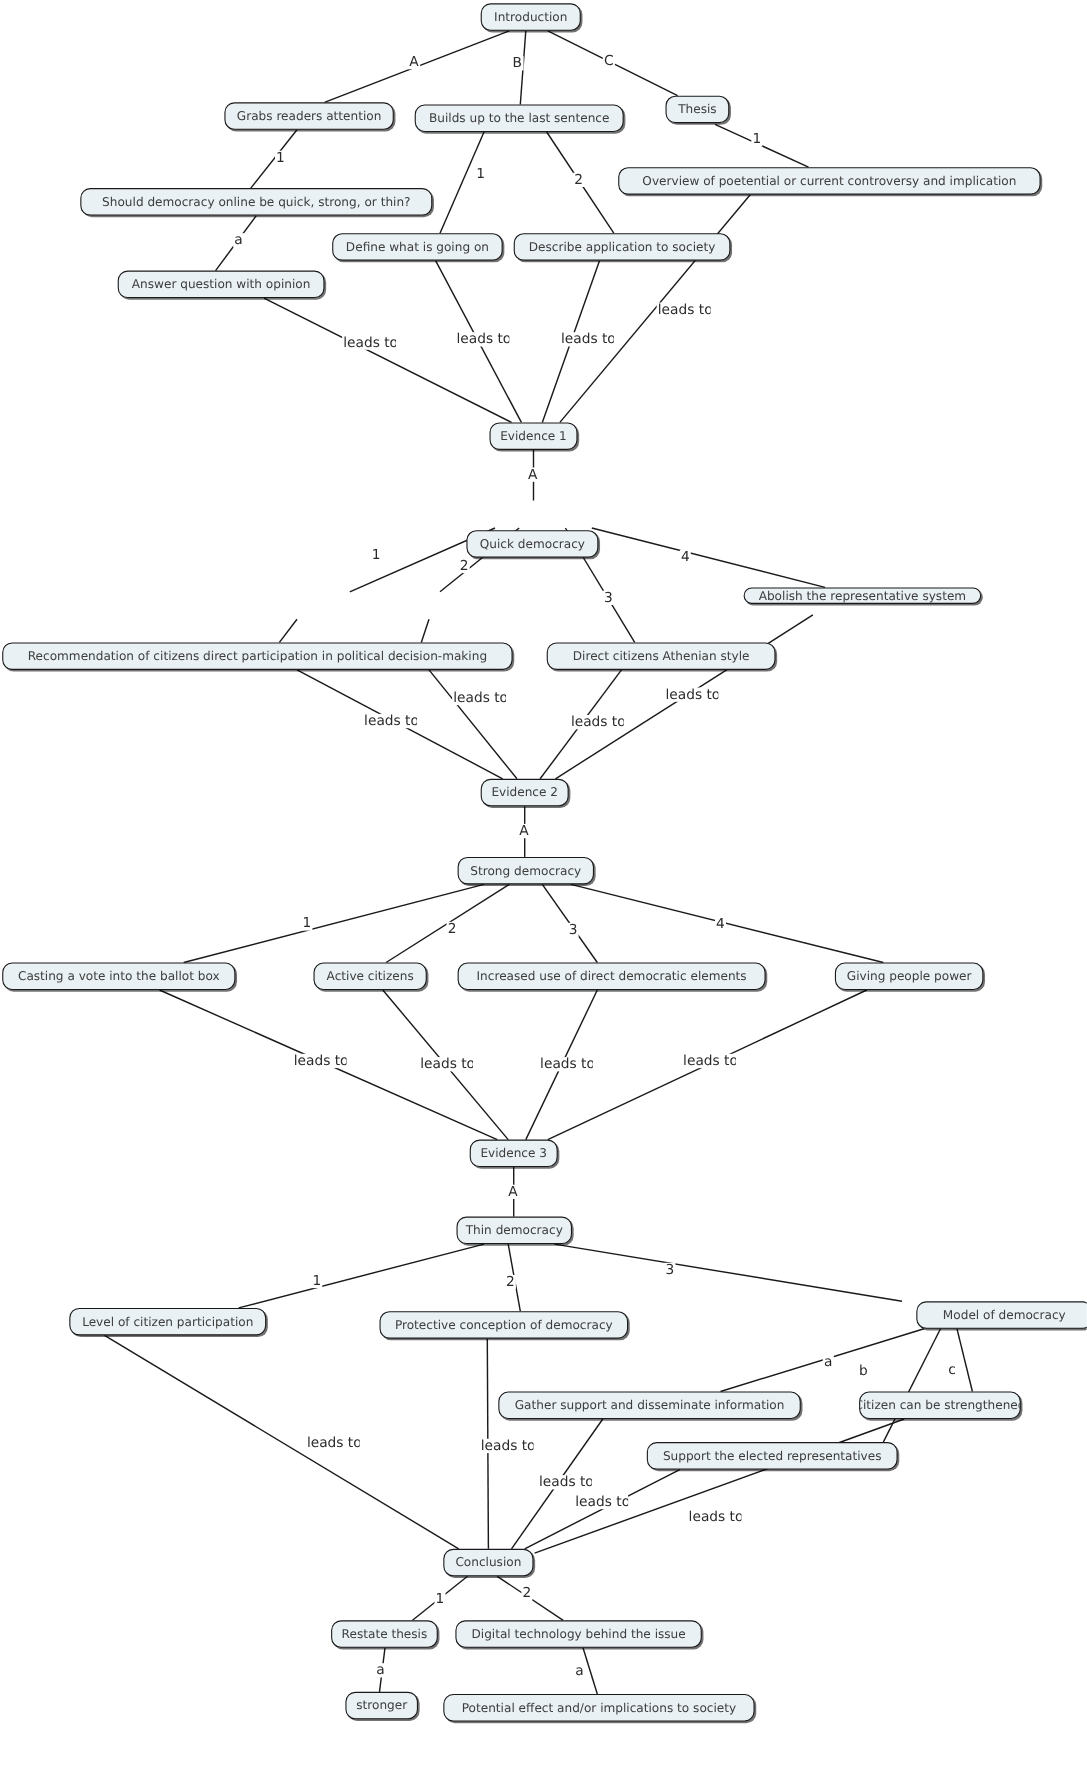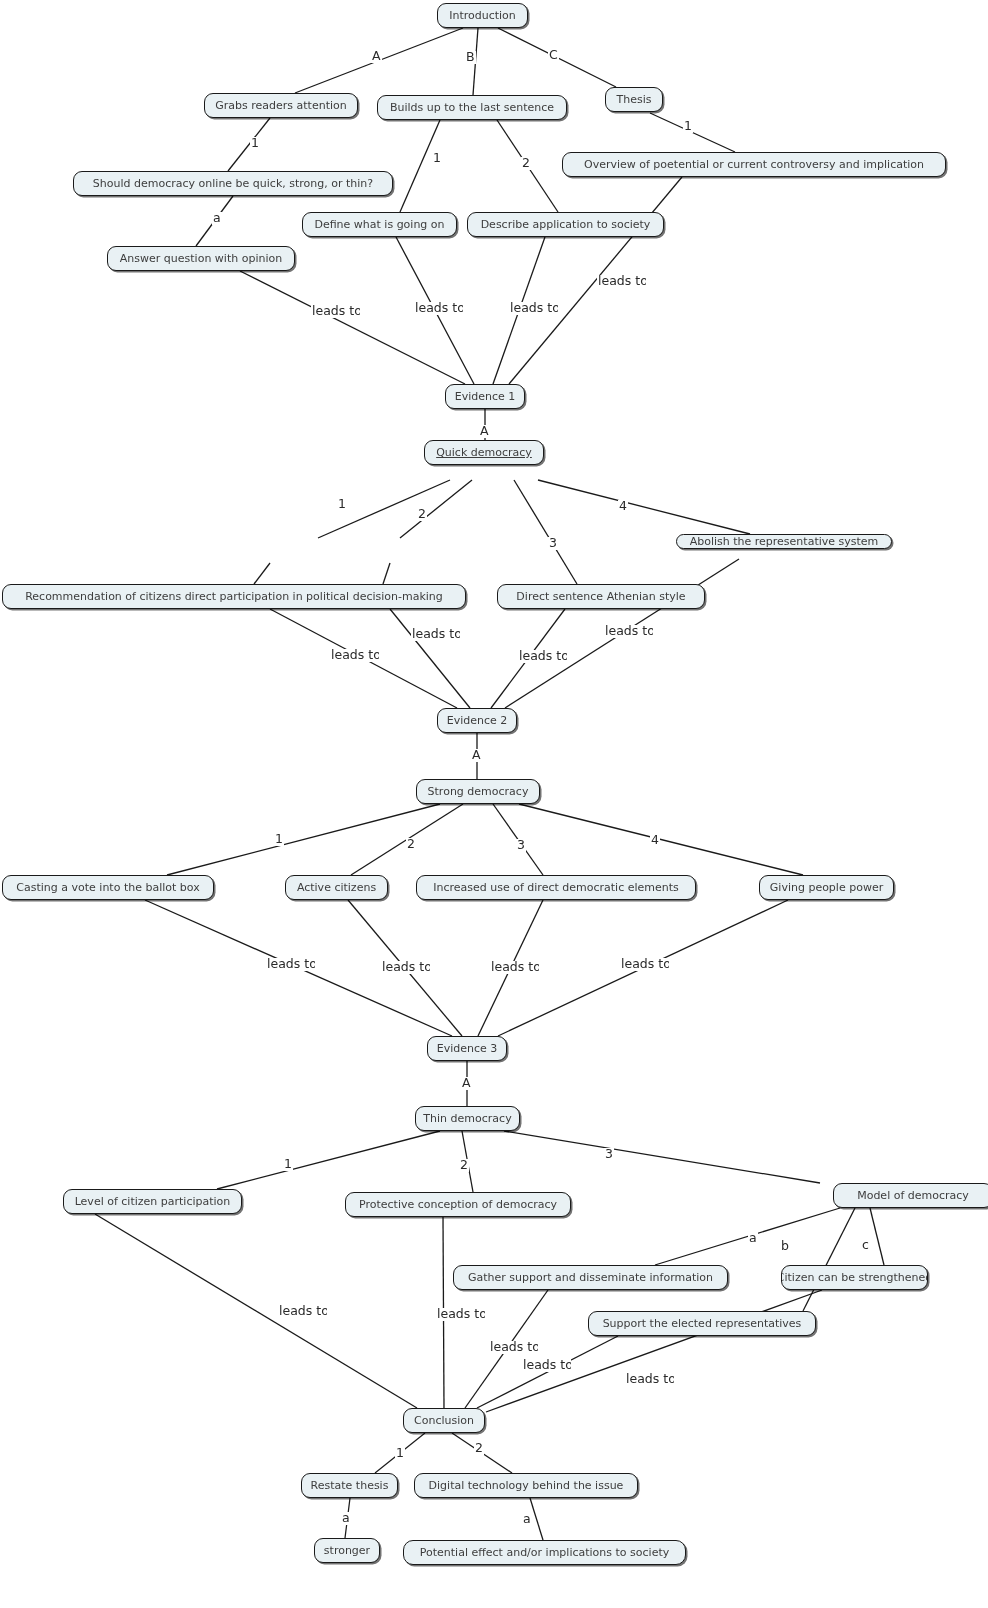--- a/index.html
+++ b/index.html
@@ -116,43 +116,43 @@
       <div class="node" style="left: 437px; top: 3px; width: 91px; height: 25px;">Introduction</div>
       <div class="node" style="left: 204px; top: 93px; width: 154px; height: 25px;">Grabs readers attention</div>
       <div class="node" style="left: 377px; top: 95px; width: 190px; height: 25px;">Builds up to the last sentence</div>
       <div class="node" style="left: 605px; top: 87px; width: 58px; height: 25px;">Thesis</div>
       <div class="node" style="left: 73px; top: 171px; width: 320px; height: 25px;">Should democracy online be quick, strong, or thin?</div>
       <div class="node" style="left: 562px; top: 152px; width: 384px; height: 25px;">Overview of poetential or current controversy and implication</div>
       <div class="node" style="left: 302px; top: 212px; width: 155px; height: 25px;">Define what is going on</div>
       <div class="node" style="left: 467px; top: 212px; width: 197px; height: 25px;">Describe application to society</div>
       <div class="node" style="left: 107px; top: 246px; width: 188px; height: 25px;">Answer question with opinion</div>
       <div class="node" style="left: 445px; top: 384px; width: 80px; height: 25px;">Evidence 1</div>
-      <div class="node" style="left: 424px; top: 440px; width: 120px; height: 25px; text-decoration: underline;">Quick democracy</div>
+      <div class="node" style="left: 424px; top: 482px; width: 120px; height: 25px;">Quick democracy</div>
       <div class="node" style="left: 676px; top: 534px; width: 216px; height: 15px;">Abolish the representative system</div>
       <div class="node" style="left: 2px; top: 584px; width: 464px; height: 25px;">Recommendation of citizens direct participation in political decision-making</div>
-      <div class="node" style="left: 497px; top: 584px; width: 208px; height: 25px;">Direct sentence Athenian style</div>
+      <div class="node" style="left: 497px; top: 584px; width: 208px; height: 25px;">Direct citizens Athenian style</div>
       <div class="node" style="left: 437px; top: 708px; width: 80px; height: 25px;">Evidence 2</div>
       <div class="node" style="left: 416px; top: 779px; width: 124px; height: 25px;">Strong democracy</div>
       <div class="node" style="left: 2px; top: 875px; width: 212px; height: 25px;">Casting a vote into the ballot box</div>
       <div class="node" style="left: 285px; top: 875px; width: 103px; height: 25px;">Active citizens</div>
       <div class="node" style="left: 416px; top: 875px; width: 280px; height: 25px;">Increased use of direct democratic elements</div>
       <div class="node" style="left: 759px; top: 875px; width: 135px; height: 25px;">Giving people power</div>
       <div class="node" style="left: 427px; top: 1036px; width: 80px; height: 25px;">Evidence 3</div>
       <div class="node" style="left: 415px; top: 1106px; width: 105px; height: 25px;">Thin democracy</div>
       <div class="node" style="left: 63px; top: 1189px; width: 179px; height: 25px;">Level of citizen participation</div>
       <div class="node" style="left: 345px; top: 1192px; width: 226px; height: 25px;">Protective conception of democracy</div>
       <div class="node" style="left: 789px; top: 1183px; width: 160px; height: 25px; margin-left: 44px;">Model of democracy</div>
       <div class="node" style="left: 441px; top: 1265px; width: 275px; height: 25px; margin-left: 12px;">Gather support and disseminate information</div>
       <div class="node" style="left: 781px; top: 1265px; width: 147px; height: 25px; text-align: center;">Citizen can be strengthened</div>
       <div class="node" style="left: 588px; top: 1311px; width: 228px; height: 25px;">Support the elected representatives</div>
       <div class="node" style="left: 403px; top: 1408px; width: 82px; height: 25px;">Conclusion</div>
       <div class="node" style="left: 301px; top: 1473px; width: 97px; height: 25px;">Restate thesis</div>
       <div class="node" style="left: 414px; top: 1473px; width: 224px; height: 25px;">Digital technology behind the issue</div>
       <div class="node" style="left: 314px; top: 1538px; width: 66px; height: 25px;">stronger</div>
-      <div class="node" style="left: 403px; top: 1540px; width: 283px; height: 25px; border-radius: 10px;">Potential effect and/or implications to society</div>
+      <div class="node" style="left: 403px; top: 1540px; width: 283px; height: 25px;">Potential effect and/or implications to society</div>
       <div class="edge-label" style="left: 371px; top: 50px;">A</div>
       <div class="edge-label" style="left: 465px; top: 51px;">B</div>
       <div class="edge-label" style="left: 548px; top: 49px;">C</div>
       <div class="edge-label" style="left: 250px; top: 137px;">1</div>
       <div class="edge-label" style="left: 683px; top: 120px;">1</div>
       <div class="edge-label" style="left: 432px; top: 152px;">1</div>
       <div class="edge-label" style="left: 521px; top: 157px;">2</div>
       <div class="edge-label" style="left: 212px; top: 212px;">a</div>
       <div class="edge-label" style="left: 311px; top: 305px; width: 47px;">leads to</div>
       <div class="edge-label" style="left: 414px; top: 302px; width: 47px;">leads to</div>

